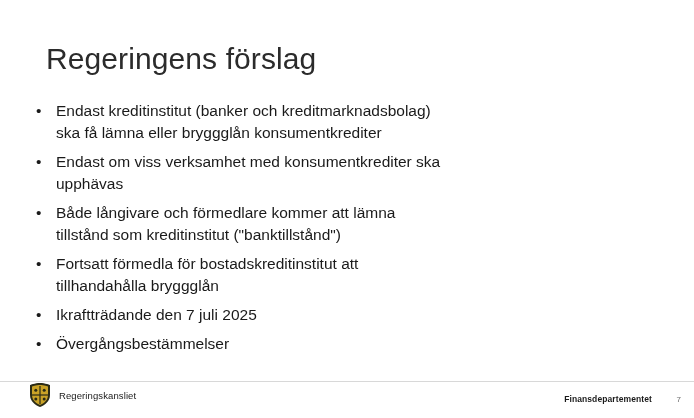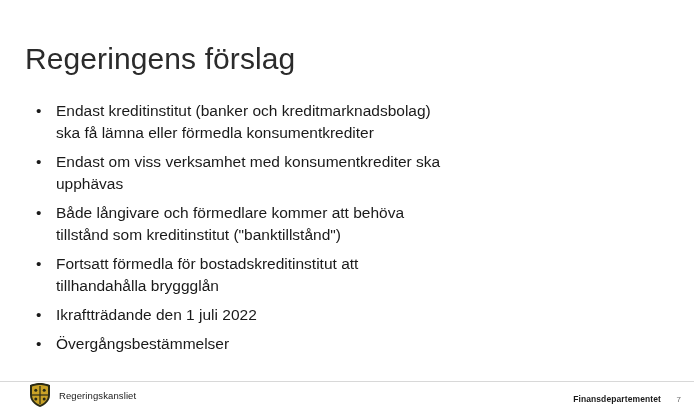--- a/index.html
+++ b/index.html
@@ -15,21 +15,21 @@
   }
   .slide {
     position: relative;
     width: 694px;
     height: 418px;
     background: #ffffff;
     box-sizing: border-box;
   }
   .slide-title {
     position: absolute;
-    left: 25px;
+    left: 46px;
     top: 21px;
     font-size: 30px;
     font-weight: 400;
     color: #2b2b2b;
     letter-spacing: 0.1px;
     line-height: 1.2;
   }
   .bullet-list {
     position: absolute;
     left: 33px;
@@ -81,21 +81,21 @@
     height: 26px;
     position: relative;
   }
   .logo-text {
     font-size: 9.5px;
     color: #1a1a1a;
     letter-spacing: 0.1px;
   }
   .footer-dept {
     position: absolute;
-    right: 33px;
+    right: 42px;
     bottom: 14px;
     font-size: 8.5px;
     font-weight: bold;
     color: #1a1a1a;
     letter-spacing: 0.1px;
   }
   .page-number {
     position: absolute;
     right: 13px;
     bottom: 14px;
@@ -107,40 +107,40 @@
 <body>
 
 <div class="slide">
 
   <h1 class="slide-title">Regeringens förslag</h1>
 
   <ul class="bullet-list">
     <li class="bullet-item">
       <span class="dot">•</span>
       <span class="bullet-text">Endast kreditinstitut (banker och kreditmarknadsbolag)
-ska få lämna eller förmedla konsumentkrediter</span>
+ska få lämna eller bryggglån konsumentkrediter</span>
     </li>
     <li class="bullet-item">
       <span class="dot">•</span>
       <span class="bullet-text">Endast om viss verksamhet med konsumentkrediter ska
 upphävas</span>
     </li>
     <li class="bullet-item">
       <span class="dot">•</span>
-      <span class="bullet-text">Både långivare och förmedlare kommer att behöva
+      <span class="bullet-text">Både långivare och förmedlare kommer att lämna
 tillstånd som kreditinstitut ("banktillstånd")</span>
     </li>
     <li class="bullet-item">
       <span class="dot">•</span>
       <span class="bullet-text">Fortsatt förmedla för bostadskreditinstitut att
 tillhandahålla bryggglån</span>
     </li>
     <li class="bullet-item">
       <span class="dot">•</span>
-      <span class="bullet-text">Ikraftträdande den 1 juli 2022</span>
+      <span class="bullet-text">Ikraftträdande den 7 juli 2025</span>
     </li>
     <li class="bullet-item">
       <span class="dot">•</span>
       <span class="bullet-text">Övergångsbestämmelser</span>
     </li>
   </ul>
 
   <div class="footer-rule"></div>
 
   <div class="logo">

